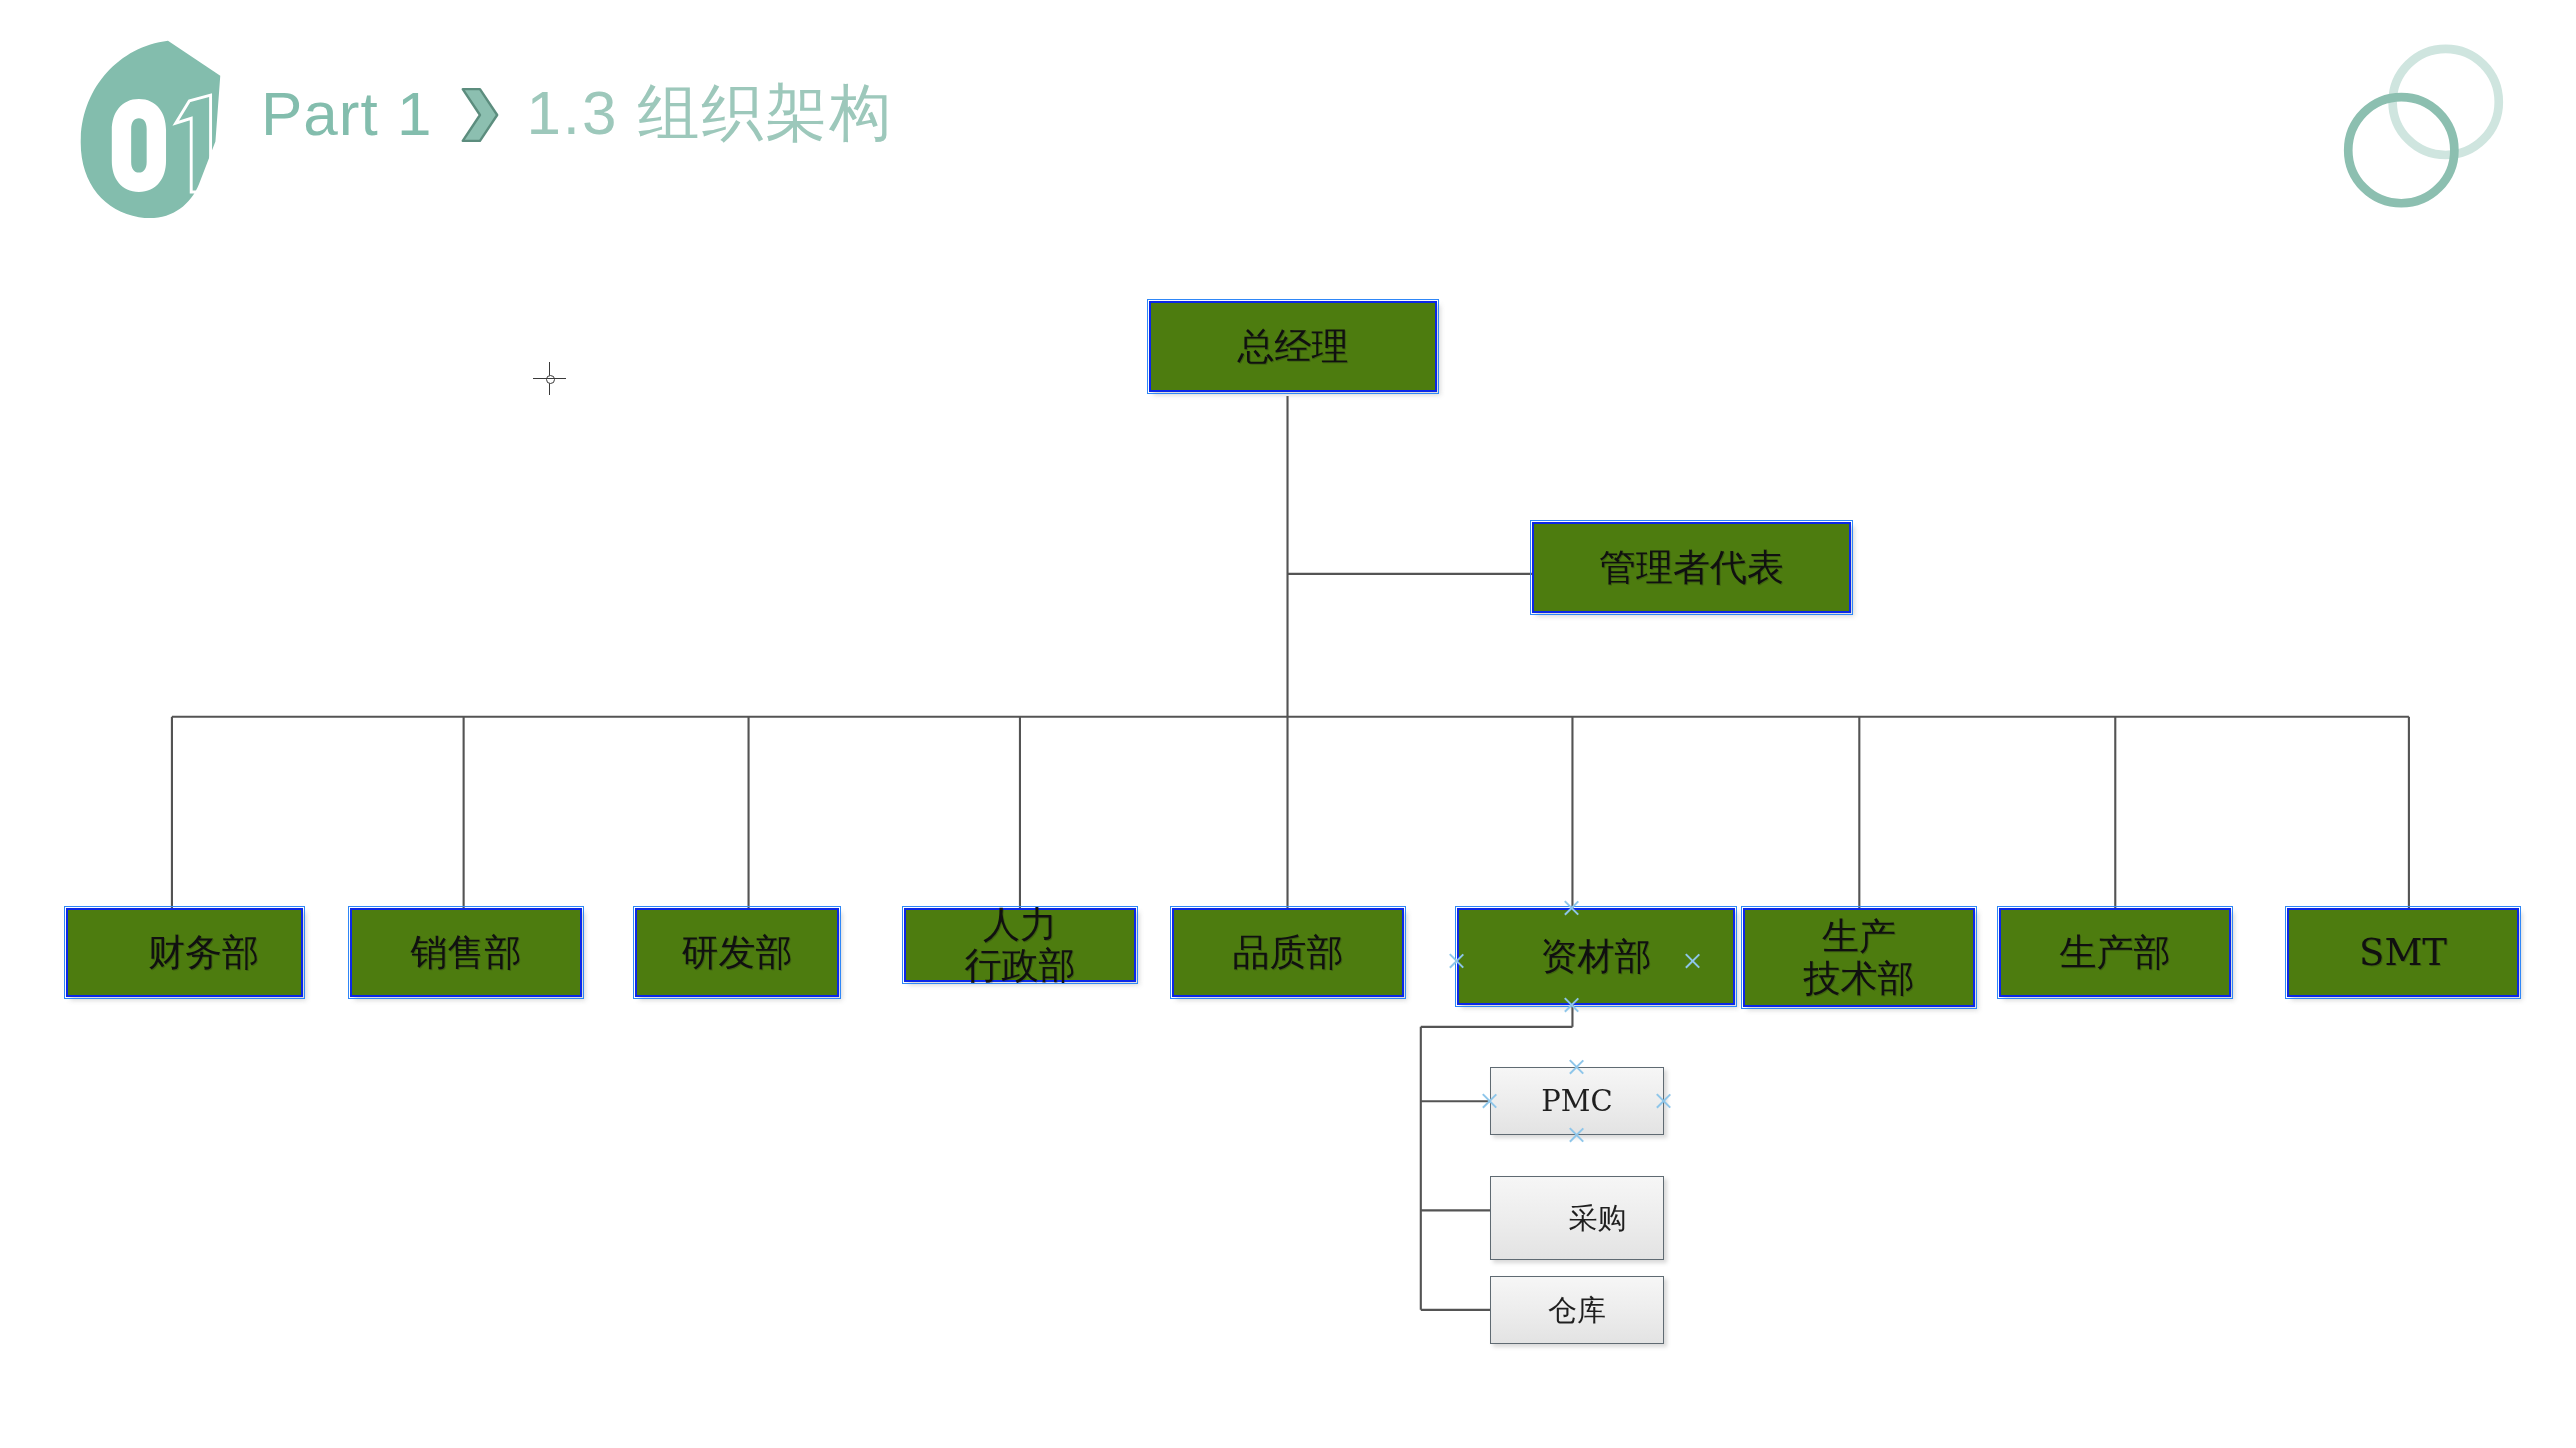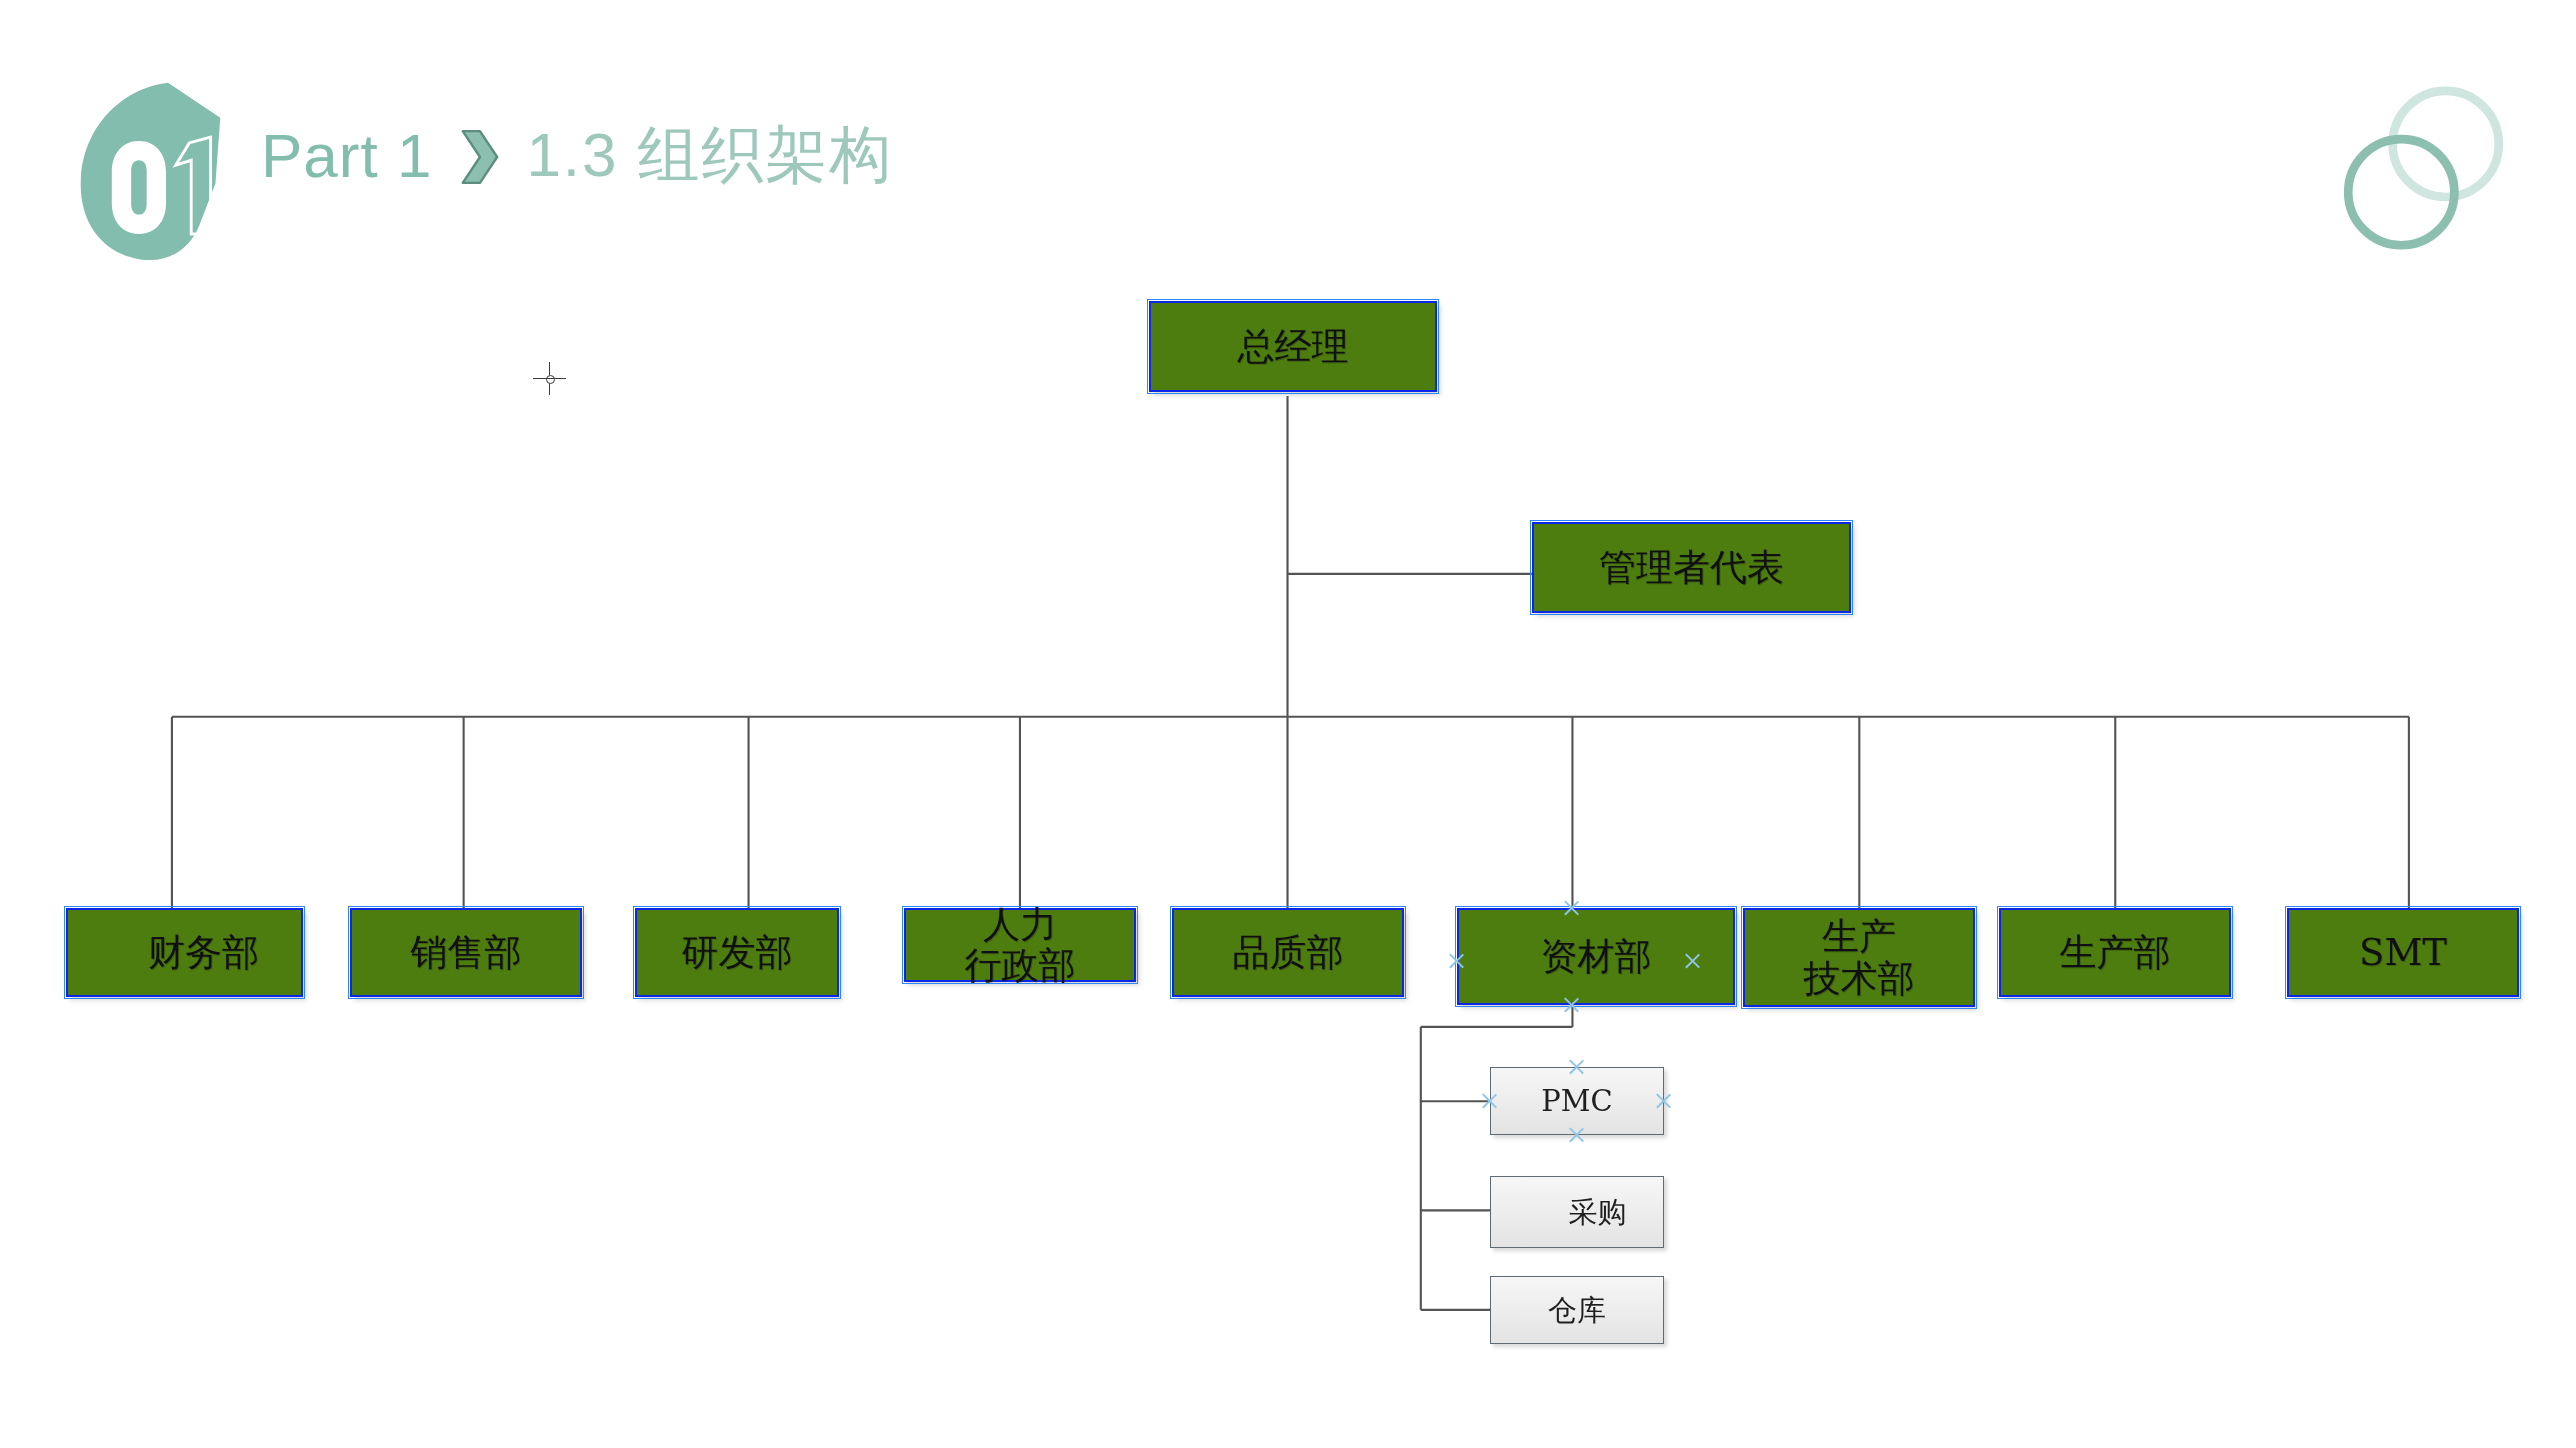--- a/index.html
+++ b/index.html
@@ -14,21 +14,20 @@
     overflow: hidden;
     font-family: "Liberation Sans", "DejaVu Sans", sans-serif;
   }
 
   
   .header {
     position: absolute;
     left: 0; top: 0;
     width: 2576px;
     height: 241px;
-    margin-top: 42px;
   }
   .badge-wrap {
     position: absolute;
     left: 75px;
     top: 37px;
     width: 184px;
     height: 184px;
   }
   .badge-blob {
     position: absolute;
@@ -289,21 +288,21 @@
   </div>
 
   <div class="node grey" style="left:1490px; top:1067px; width:174px; height:68px;">
     <span class="txt">PMC</span>
   </div>
   <div class="handle" style="left:1577px; top:1067px;"></div>
   <div class="handle" style="left:1577px; top:1135px;"></div>
   <div class="handle" style="left:1490px; top:1101px;"></div>
   <div class="handle" style="left:1664px; top:1101px;"></div>
 
-  <div class="node grey" style="left:1490px; top:1176px; width:174px; height:72px;padding-left:41px;">
+  <div class="node grey" style="left:1490px; top:1176px; width:174px; height:84px;padding-left:41px;">
     <span class="txt">采购</span>
   </div>
 
   <div class="node grey" style="left:1490px; top:1276px; width:174px; height:68px;">
     <span class="txt">仓库</span>
   </div>
 
   <div class="crosshair" style="left:533px; top:362px;">
     <span class="dot"></span>
   </div>

